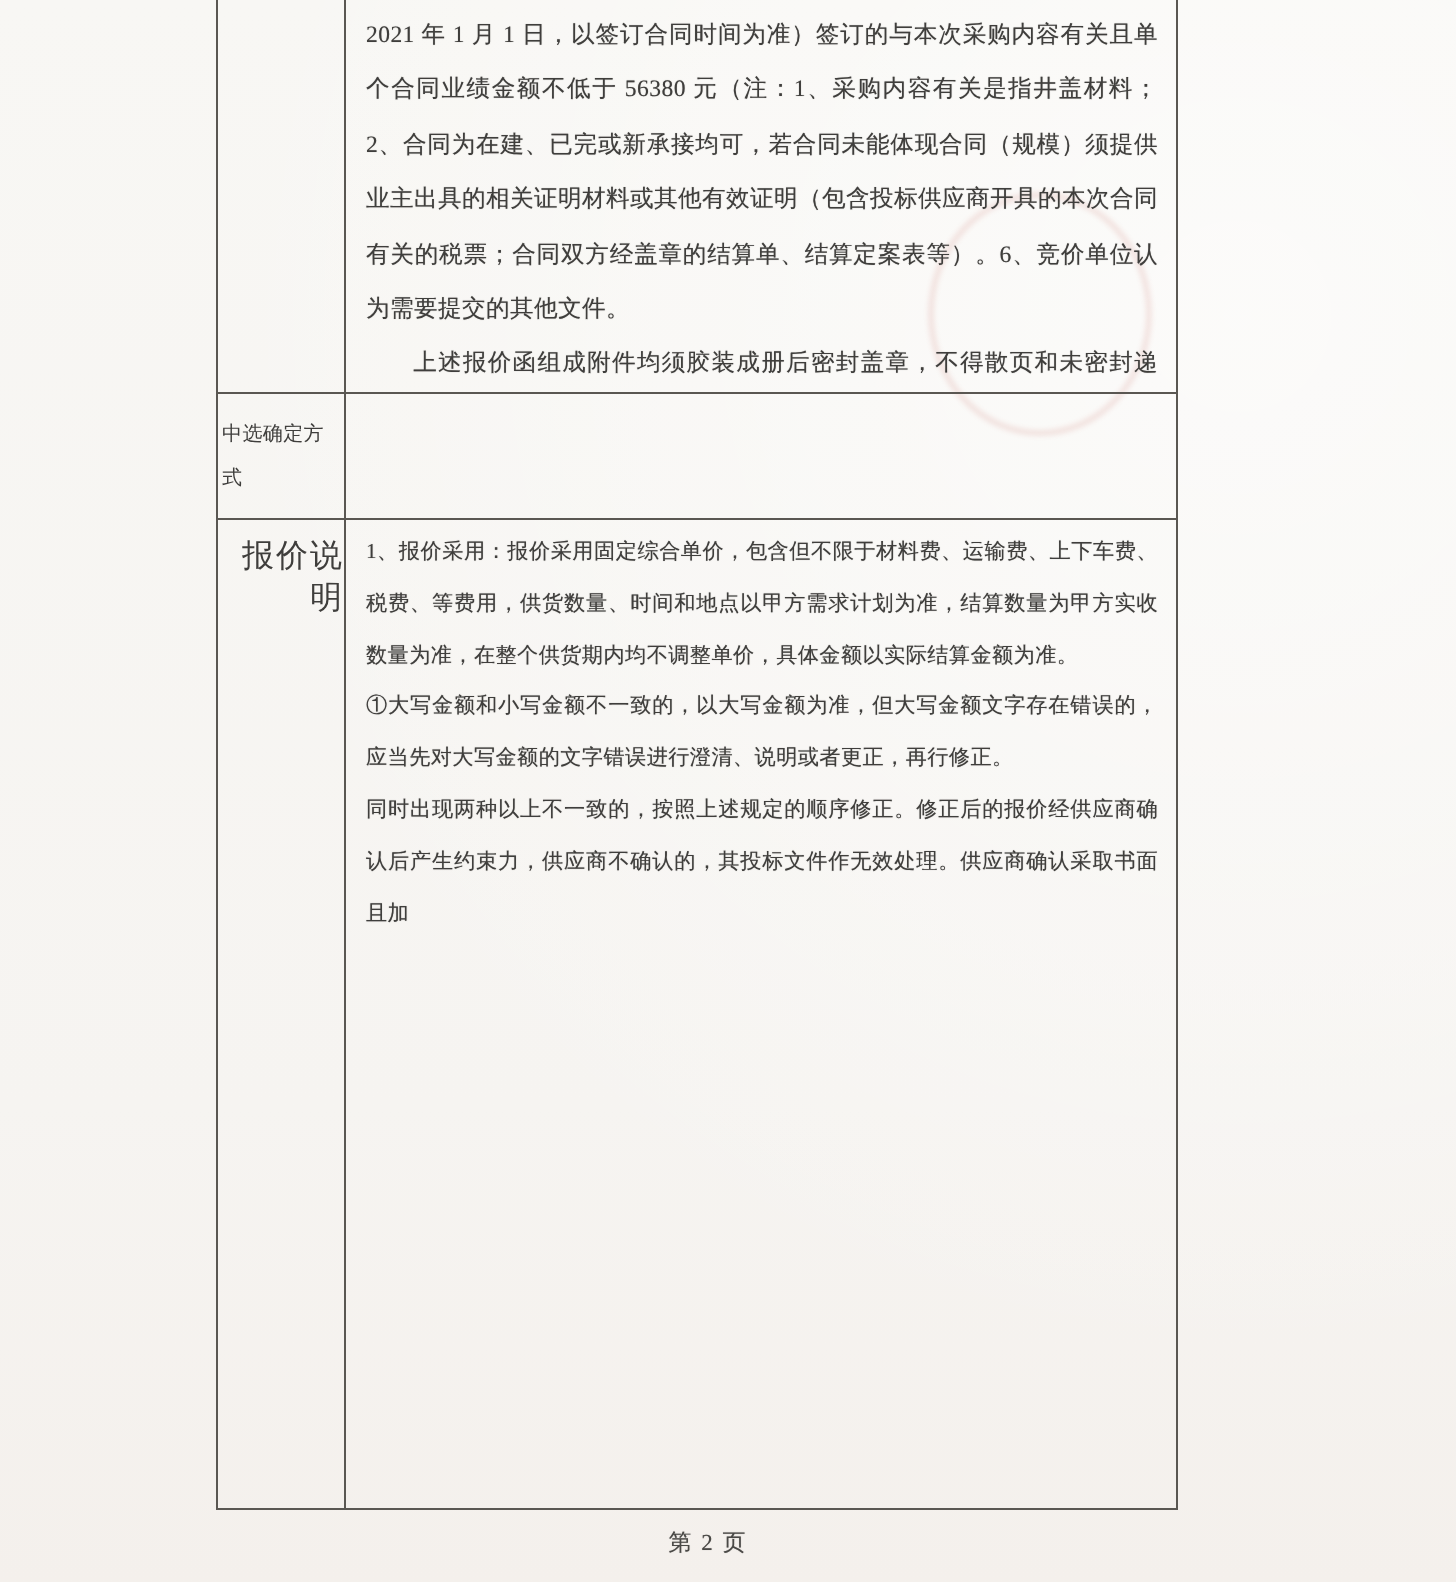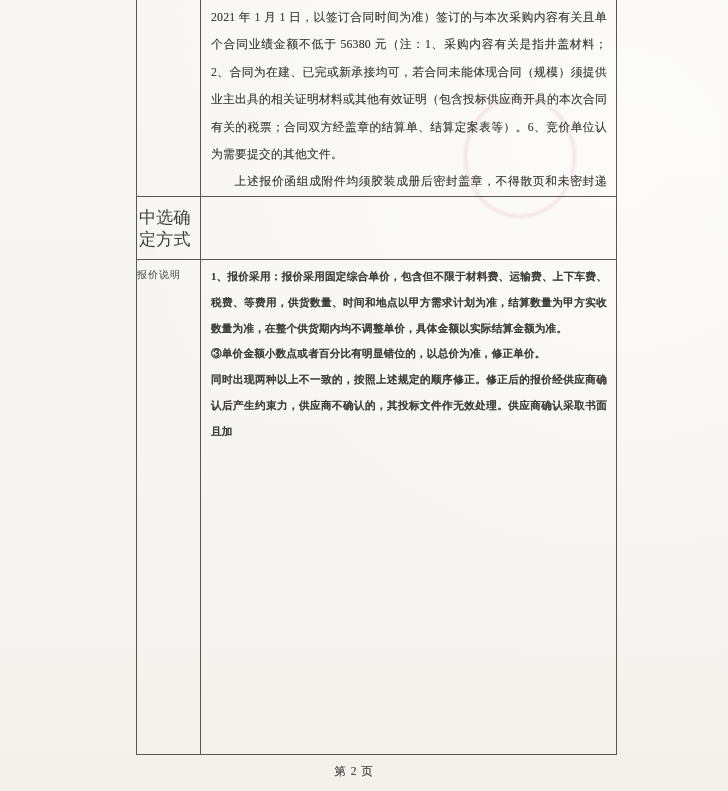--- a/index.html
+++ b/index.html
@@ -23,21 +23,21 @@
   .stamp{
     position:absolute;left:464px;top:96px;width:112px;height:122px;
     border:3px solid var(--stamp);border-radius:50%;
     opacity:.14;filter:blur(1.2px);pointer-events:none;
   }
   .doc-table{
     position:absolute;left:108px;top:0;width:481px;height:755px;
     border-left:1px solid var(--border);
     border-right:1px solid var(--border);
     border-bottom:1px solid var(--border);
-    display:flex;flex-direction:column;margin-left:28px;
+    display:flex;flex-direction:column;
   }
   .row{display:flex;overflow:hidden;}
   .row + .row{border-top:1px solid var(--border);}
   .label-cell{
     width:64px;flex:0 0 64px;border-right:1px solid var(--border);
     color:var(--ink);overflow:hidden;
   }
   .content-cell{
     flex:1;overflow:hidden;
     text-align:justify;text-justify:inter-ideograph;word-break:break-all;
@@ -51,38 +51,37 @@
   .row-1{height:196px;}
   .row-1 .content-cell{
     padding:4px 9px 0 10px;font-size:11.8px;line-height:27.4px;
     letter-spacing:.2px;
   }
   .row-1 .p-indent{text-indent:2em;}
 
   
   .row-2{height:63px;}
   .row-2 .label-cell{
-    padding:10px 1px 0 2px;font-size:17px;line-height:22px;
+    padding:10px 1px 0 2px;font-size:10px;line-height:22px;
     letter-spacing:.2px;word-break:break-all;
   }
   .row-2 .content-cell{
     padding:2px 7px 0 8px;font-size:10.2px;line-height:14.6px;
     letter-spacing:.2px;
   }
   .row-2 .content-cell p{text-indent:2em;}
 
   
   .row-3{flex:1;}
   .row-3 .label-cell{
-    padding-top:8px;font-size:10px;text-align:left;letter-spacing:1px;
+    padding-top:8px;font-size:16px;text-align:right;letter-spacing:1px;
   }
   .row-3 .content-cell{
     padding:4px 9px 0 10px;font-size:10.6px;line-height:25.8px;
     letter-spacing:.2px;
-    font-weight:bold;
   }
 
   .page-footer{
     position:absolute;left:0;top:764px;width:728px;text-align:center;
     font-size:11.5px;color:#4a4946;letter-spacing:1px;
     transform:translateX(-10px);
     text-shadow:0 0 .4px rgba(70,68,64,.5);
   }
 </style>
 </head>
@@ -103,21 +102,21 @@
     </div>
 
     <div class="row row-2">
       <div class="label-cell">中选确定方式</div>
     </div>
 
     <div class="row row-3">
       <div class="label-cell">报价说明</div>
       <div class="content-cell">
         <p>1、报价采用：报价采用固定综合单价，包含但不限于材料费、运输费、上下车费、税费、等费用，供货数量、时间和地点以甲方需求计划为准，结算数量为甲方实收数量为准，在整个供货期内均不调整单价，具体金额以实际结算金额为准。</p>
-        <p>③单价金额小数点或者百分比有明显错位的，以总价为准，修正单价。</p>
+        <p>①大写金额和小写金额不一致的，以大写金额为准，但大写金额文字存在错误的，应当先对大写金额的文字错误进行澄清、说明或者更正，再行修正。</p>
         <p>同时出现两种以上不一致的，按照上述规定的顺序修正。修正后的报价经供应商确认后产生约束力，供应商不确认的，其投标文件作无效处理。供应商确认采取书面且加</p>
       </div>
     </div>
 
   </div>
 
   <div class="page-footer">第 2 页</div>
 
 </div>
 

